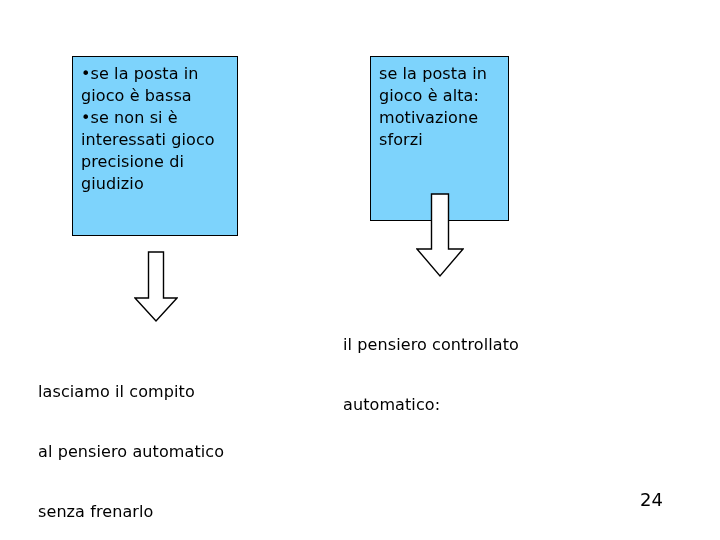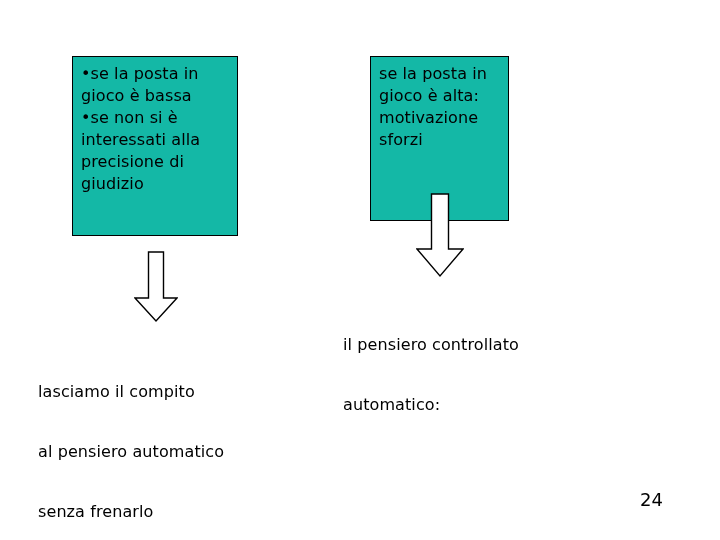--- a/index.html
+++ b/index.html
@@ -15,21 +15,21 @@
     overflow: hidden;
     font-family: "DejaVu Sans", sans-serif;
     color: #000000;
   }
 
   
   .box {
     position: absolute;
     box-sizing: border-box;
     border: 1px solid #000000;
-    background: #14b8a6;
+    background: #7dd3fc;
     padding: 6px 10px 4px 8px;
   }
   .box .line,
   .freetext .line {
     display: block;
     font-size: 16px;
     line-height: 22px;
     white-space: pre;
     letter-spacing: 0.1px;
   }
@@ -97,21 +97,21 @@
 </style>
 </head>
 <body>
 
 <div id="slide">
 
   <div class="box" id="box-low">
     <span class="line">•se la posta in</span>
     <span class="line">gioco è bassa</span>
     <span class="line">•se non si è</span>
-    <span class="line">interessati alla</span>
+    <span class="line">interessati gioco</span>
     <span class="line">precisione di</span>
     <span class="line">giudizio</span>
   </div>
 
   <div class="box" id="box-high">
     <span class="line">se la posta in</span>
     <span class="line">gioco è alta:</span>
     <span class="line">motivazione</span>
     <span class="line">sforzi</span>
   </div>

